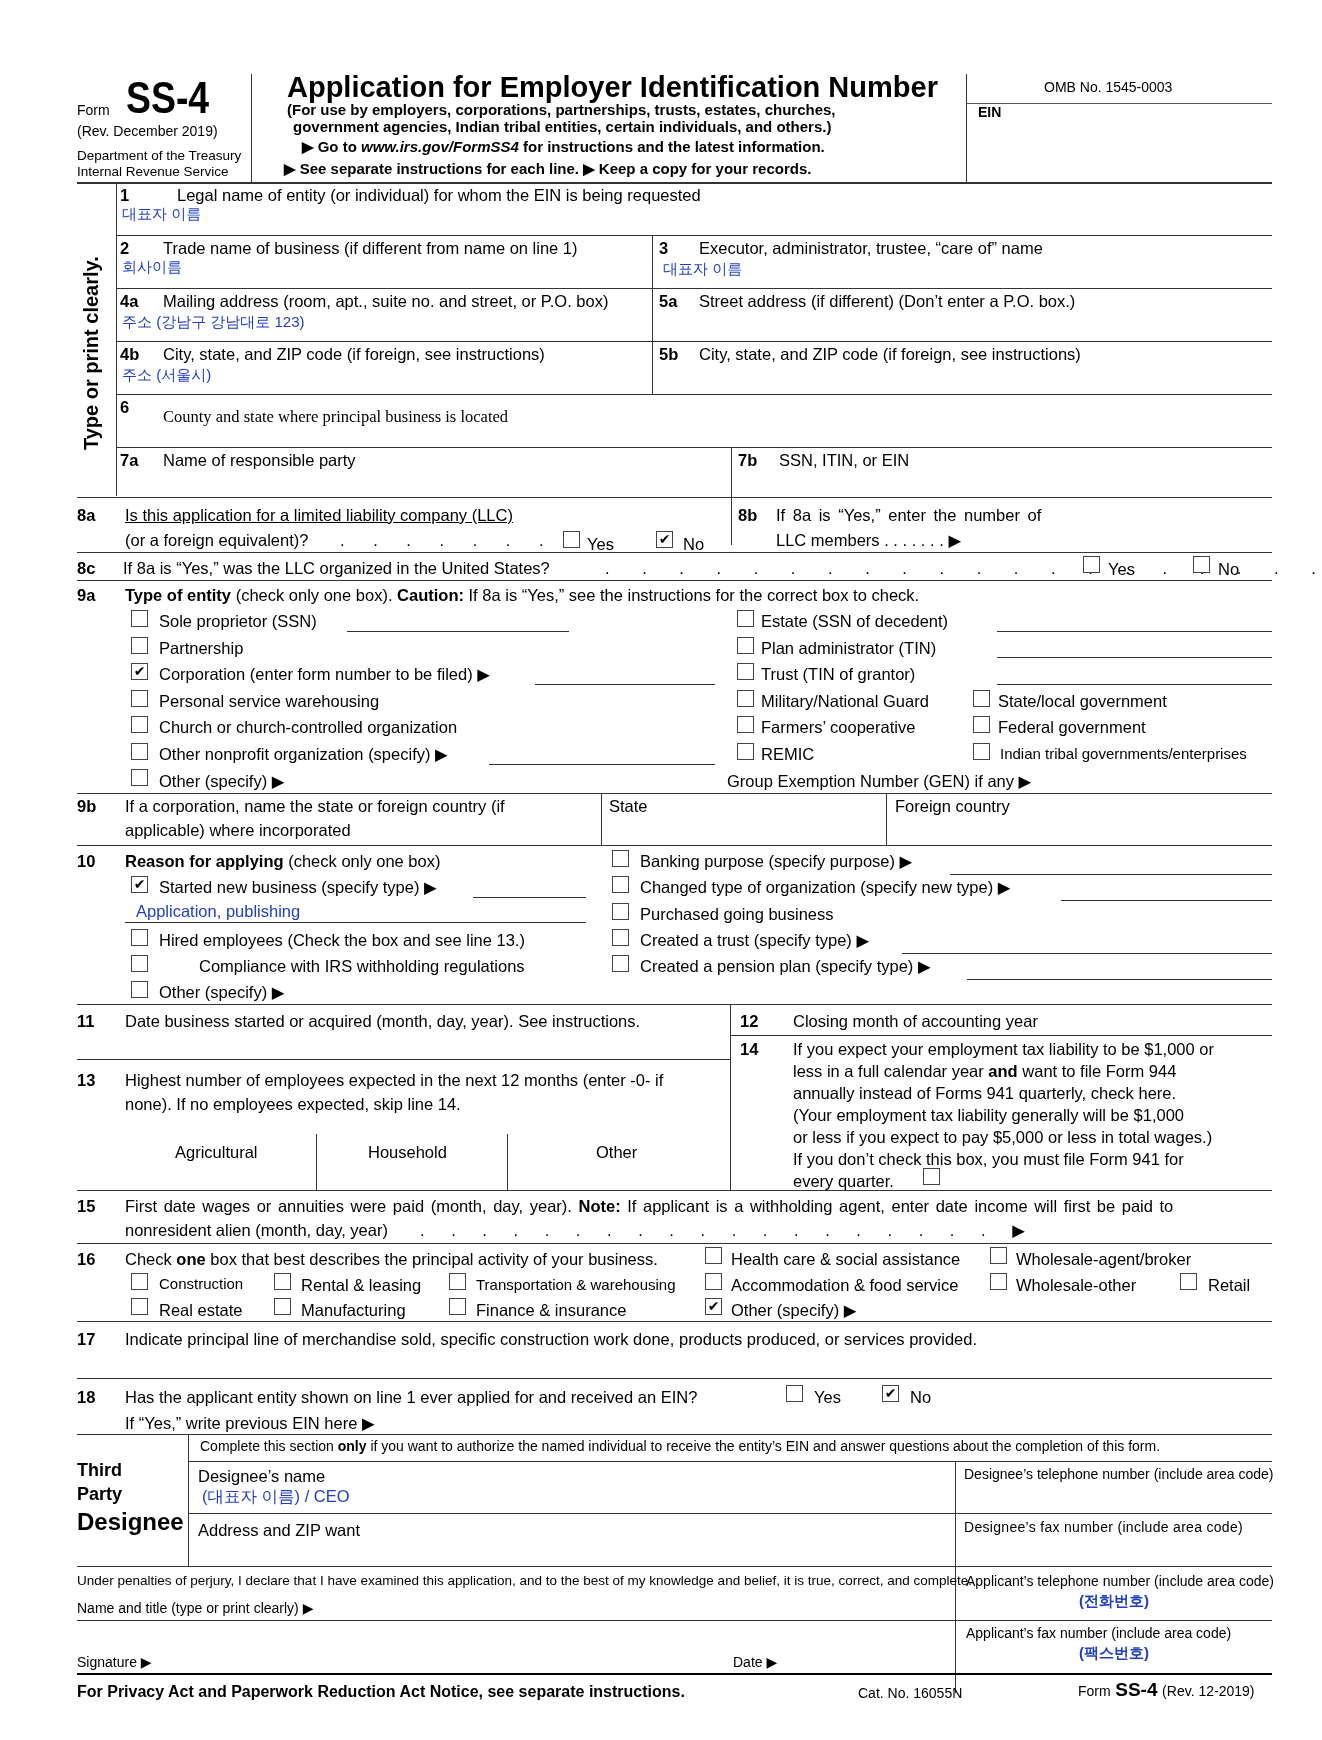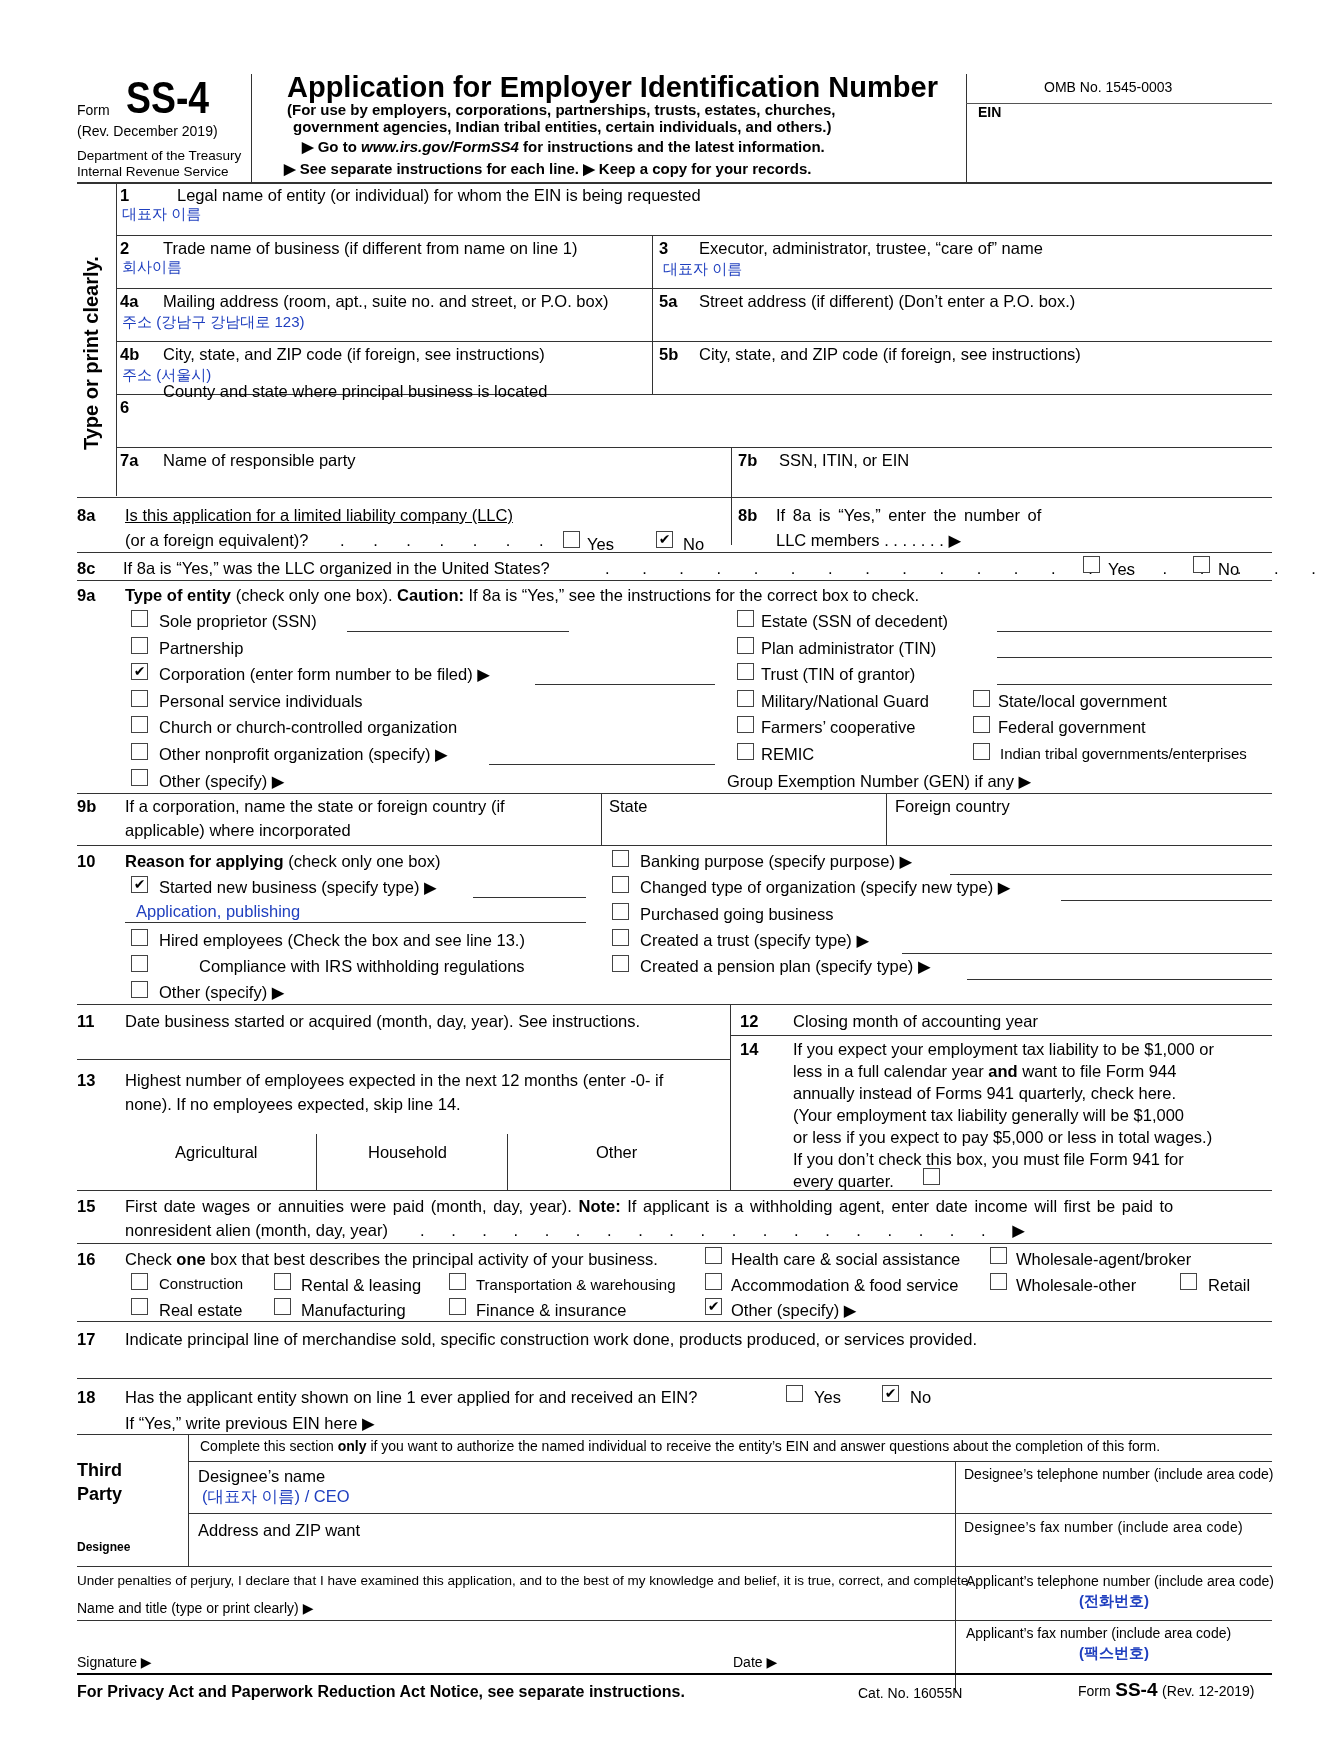--- a/index.html
+++ b/index.html
@@ -69,21 +69,21 @@
 
 <div class="t num" style="left:120px;top:345px;">4b</div>
 <div class="t" style="left:163px;top:345px;">City, state, and ZIP code (if foreign, see instructions)</div>
 <div class="t blue sm" style="left:122px;top:367px;">주소 (서울시)</div>
 <div class="t num" style="left:659px;top:345px;">5b</div>
 <div class="t" style="left:699px;top:345px;">City, state, and ZIP code (if foreign, see instructions)</div>
 <div class="abs" style="left:660px;top:365px;width:600px;height:26px;"></div>
 <div class="hl" style="left:116px;top:394px;width:1156px;"></div>
 
 <div class="t num" style="left:120px;top:398px;">6</div>
-<div class="t" style="left:163px;top:382px;">County and state where principal business is located</div>
+<div class="t" style="left:163px;top:408px;font-family:Liberation Serif, serif;">County and state where principal business is located</div>
 <div class="abs" style="left:120px;top:418px;width:1140px;height:26px;"></div>
 <div class="hl" style="left:116px;top:447px;width:1156px;"></div>
 
 <div class="t num" style="left:120px;top:451px;">7a</div>
 <div class="t" style="left:163px;top:451px;">Name of responsible party</div>
 <div class="abs" style="left:120px;top:471px;width:600px;height:24px;"></div>
 <div class="vl" style="left:731px;top:447px;height:98px;"></div>
 <div class="t num" style="left:738px;top:451px;">7b</div>
 <div class="t" style="left:779px;top:451px;">SSN, ITIN, or EIN</div>
 <div class="abs" style="left:740px;top:471px;width:520px;height:24px;"></div>
@@ -120,21 +120,21 @@
 <div class="hl" style="left:347px;top:631px;width:222px;border-top-width:1px;"></div>
 
 <div class="cb" style="left:131px;top:637px;"></div>
 <div class="t" style="left:159px;top:639px;">Partnership</div>
 
 <div class="cb" style="left:131px;top:663px;">✔</div>
 <div class="t" style="left:159px;top:665px;">Corporation (enter form number to be filed) ▶</div>
 <div class="hl" style="left:535px;top:684px;width:180px;border-top-width:1px;"></div>
 
 <div class="cb" style="left:131px;top:690px;"></div>
-<div class="t" style="left:159px;top:692px;">Personal service individuals</div>
+<div class="t" style="left:159px;top:692px;">Personal service warehousing</div>
 
 <div class="cb" style="left:131px;top:716px;"></div>
 <div class="t" style="left:159px;top:718px;">Church or church-controlled organization</div>
 
 <div class="cb" style="left:131px;top:743px;"></div>
 <div class="t" style="left:159px;top:745px;">Other nonprofit organization (specify) ▶</div>
 <div class="hl" style="left:489px;top:764px;width:226px;border-top-width:1px;"></div>
 
 <div class="cb" style="left:131px;top:769px;"></div>
 <div class="t" style="left:159px;top:772px;">Other (specify) ▶</div>
@@ -293,21 +293,21 @@
 <div class="t" style="left:814px;top:1388px;">Yes</div>
 <div class="cb" style="left:882px;top:1385px;">✔</div>
 <div class="t" style="left:910px;top:1388px;">No</div>
 <div class="t" style="left:125px;top:1414px;">If “Yes,” write previous EIN here ▶</div>
 <div class="abs" style="left:410px;top:1410px;width:500px;height:22px;"></div>
 <div class="hl" style="left:77px;top:1434px;width:1195px;"></div>
 
 <div class="vl" style="left:188px;top:1434px;height:132px;"></div>
 <div class="t b" style="left:77px;top:1461px;font-size:18px;">Third</div>
 <div class="t b" style="left:77px;top:1485px;font-size:18px;">Party</div>
-<div class="t b" style="left:77px;top:1541px;font-size:12px;">Designee</div>
+<div class="t b" style="left:77px;top:1509px;font-size:24px;">Designee</div>
 <div class="t xs" style="left:200px;top:1439px;"><span>Complete this section </span><b>only</b><span> if you want to authorize the named individual to receive the entity’s EIN and answer questions about the completion of this form.</span></div>
 <div class="hl" style="left:188px;top:1461px;width:1084px;"></div>
 <div class="t" style="left:198px;top:1467px;">Designee’s name</div>
 <div class="t blue" style="left:202px;top:1487px;">(대표자 이름) / CEO</div>
 <div class="vl" style="left:955px;top:1461px;height:232px;"></div>
 <div class="t xs" style="left:964px;top:1467px;">Designee’s telephone number (include area code)</div>
 <div class="abs" style="left:964px;top:1486px;width:300px;height:24px;"></div>
 <div class="hl" style="left:188px;top:1513px;width:1084px;"></div>
 <div class="t" style="left:198px;top:1521px;">Address and ZIP want</div>
 <div class="abs" style="left:198px;top:1540px;width:750px;height:22px;"></div>

